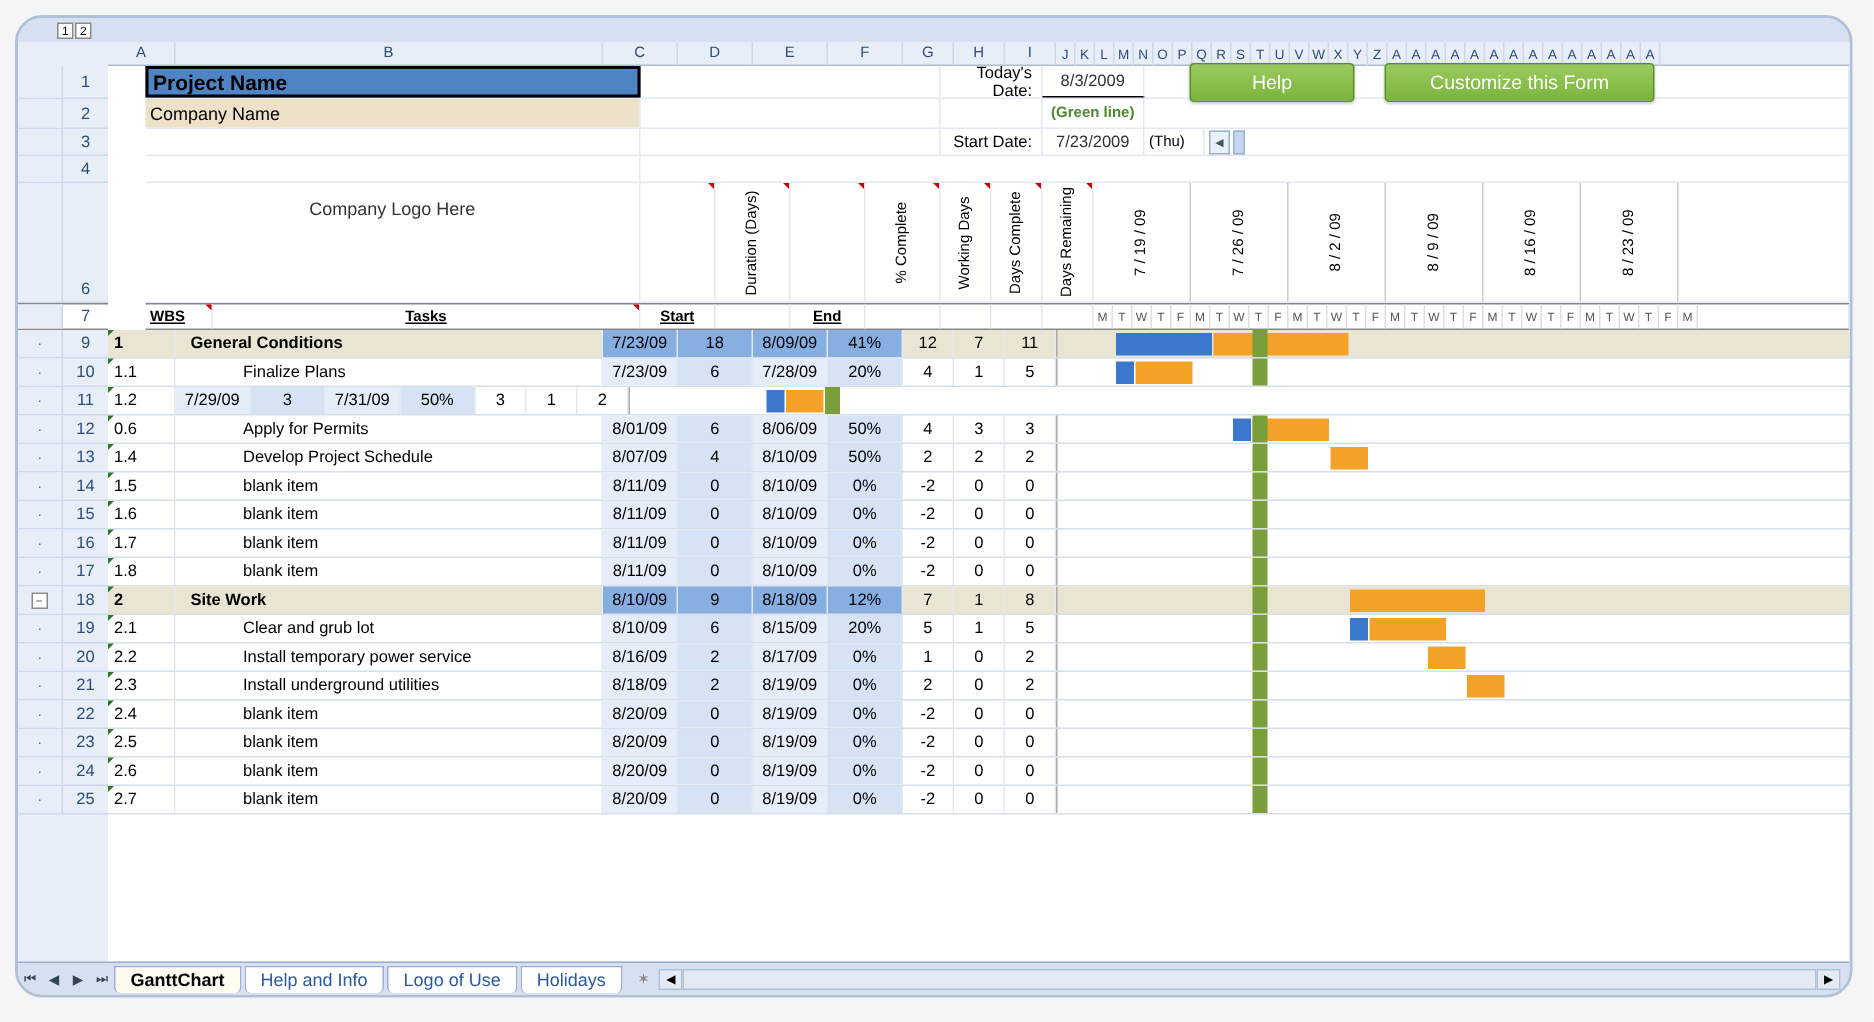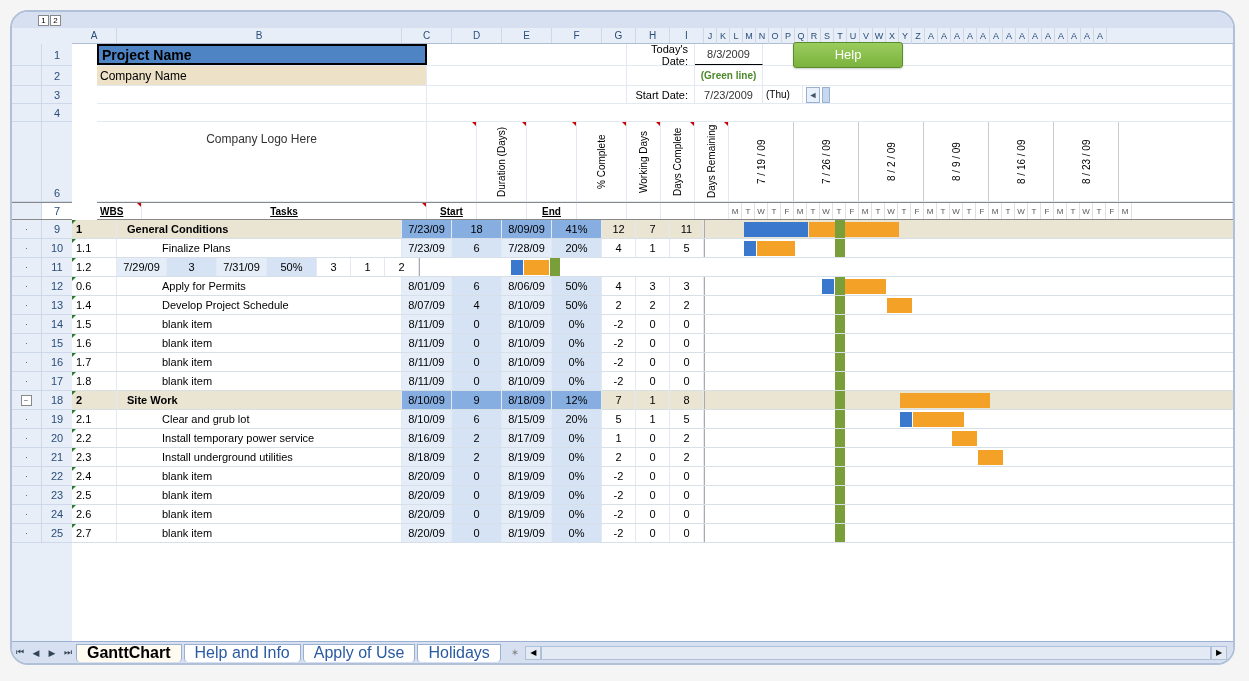--- a/index.html
+++ b/index.html
@@ -176,21 +176,21 @@
 .tabs {
   position:absolute; bottom:0; left:0; right:0; height:22px;
   background:#d6e0f0; display:flex; align-items:center;
   border-top:1px solid #9bb0d0; font-size:11px;
 }
 .tab-nav { width:16px; height:16px; display:flex; align-items:center; justify-content:center; cursor:pointer; color:#345; font-size:9px;}
 .tab {
   padding:0 10px; height:18px; display:flex; align-items:center;
   background:#fff; border:1px solid #9bb0d0; border-bottom:none;
   border-radius:0 0 4px 4px; margin-right:2px; cursor:pointer;
-  color:#2a5aa0; font-size:16px;
+  color:#2a5aa0; font-size:12px;
 }
 .tab.active { font-weight:bold; color:#000; background:#fffbf0;}
 .hscroll { flex:1; height:14px; margin:0 6px; display:flex; align-items:center;}
 .hs-track { flex:1; height:14px; background:#e4eaf4; border:1px solid #b0c0d8; position:relative;}
 .hs-arrow { width:16px; height:14px; background:#e4eaf4; border:1px solid #b0c0d8; display:flex; align-items:center; justify-content:center; font-size:8px; cursor:pointer;}
 .indent { padding-left:45px !important; }
 .cellrel { position:relative; }
 .smallcols { display:flex; flex:1;}
 .smallcol { flex:0 0 13px; text-align:center; font-size:9px; color:#2a4d7a; border-right:1px solid #d0d8e8; height:16px; display:flex; align-items:center; justify-content:center;}
 </style>
@@ -357,20 +357,21 @@
 
         <div class="r r1">
           <div class="c colA proj-title cellrel" style="flex:0 0 330px;">
             <span>Project Name</span>
           </div>
           <div class="c" style="flex:0 0 200px;"></div>
           <div class="c hlabel" style="flex:0 0 68px;">Today's Date:</div>
           <div class="c hval" style="flex:0 0 68px;text-align:right;">8/3/2009</div>
           <div class="c" style="flex:1; gap:20px; padding-left:30px;">
             <button class="btn btn-help">Help</button>
+            <button class="btn btn-cust">Customize this Form</button>
           </div>
         </div>
 
         <div class="r r2">
           <div class="c colA company" style="flex:0 0 330px;">Company Name</div>
           <div class="c" style="flex:0 0 200px;"></div>
           <div class="c" style="flex:0 0 68px;"></div>
           <div class="c greenline" style="flex:0 0 68px; justify-content:center;">(Green line)</div>
           <div class="c" style="flex:1;"></div>
         </div>
@@ -731,21 +732,21 @@
     </div>
   </div>
 
   <div class="tabs">
     <span class="tab-nav">⏮</span>
     <span class="tab-nav">◀</span>
     <span class="tab-nav">▶</span>
     <span class="tab-nav">⏭</span>
     <span class="tab active">GanttChart</span>
     <span class="tab">Help and Info</span>
-    <span class="tab">Apply of Use</span>
+    <span class="tab">Logo of Use</span>
     <span class="tab">Holidays</span>
     <span style="width:8px;"></span>
     <span style="font-size:10px; color:#888;">✶</span>
     <div class="hscroll">
       <div class="hs-arrow">◀</div>
       <div class="hs-track"></div>
       <div class="hs-arrow">▶</div>
     </div>
   </div>
 </div>

